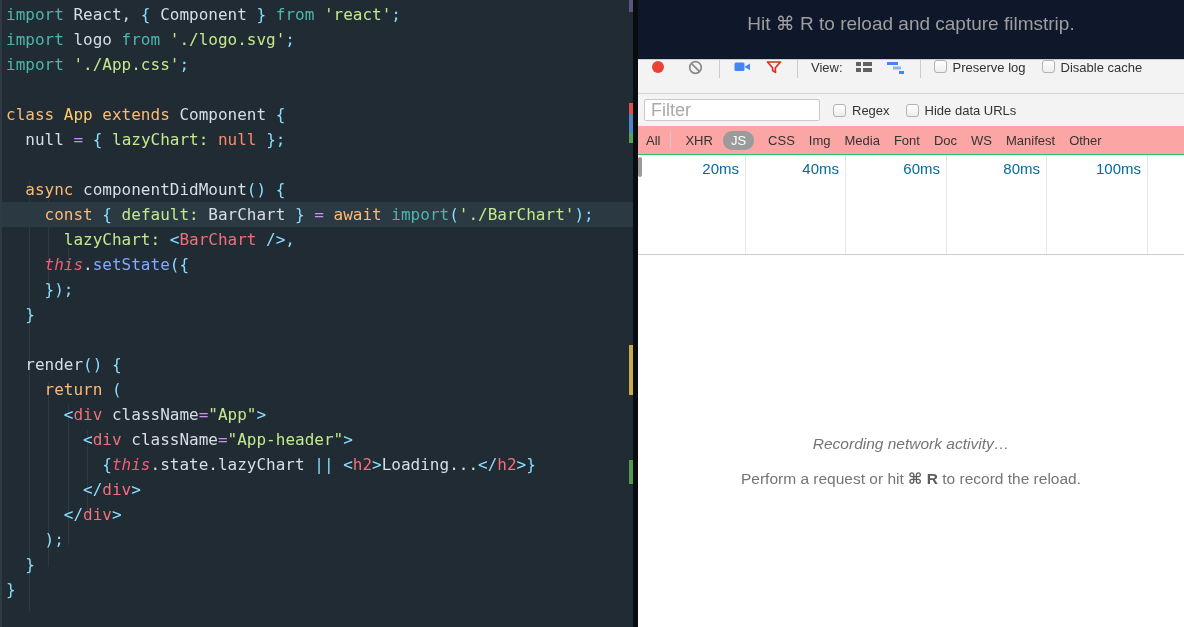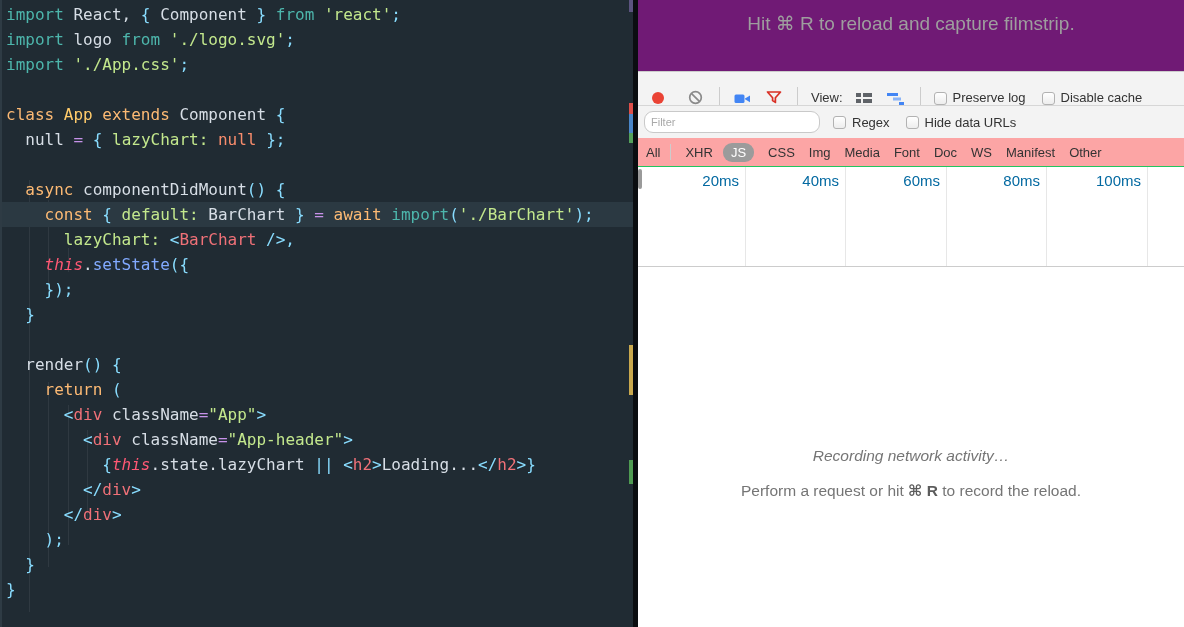--- a/index.html
+++ b/index.html
@@ -38,32 +38,32 @@
   .mk-red    { top:103px; height:11px; background:#dd4f4a; }
   .mk-blue   { top:114px; height:19px; background:#4a86c8; }
   .mk-green1 { top:133px; height:10px; background:#54a15a; }
   .mk-yellow { top:345px; height:50px; background:#c9a94e; }
   .mk-green2 { top:460px; height:24px; background:#4f9b52; }
 
   .divider { width:5px; height:627px; background:#0a0d10; flex:0 0 5px; }
 
   
   .devtools { width:546px; height:627px; background:#fff; display:flex; flex-direction:column; flex:0 0 546px; }
-  .hint { height:72px; border-bottom:1px solid #ccc; display:flex; justify-content:center;
-          padding-top:12px; color:#9e9e9e; font-size:19px; background:#701a75; }
+  .hint { height:60px; border-bottom:1px solid #ccc; display:flex; justify-content:center;
+          padding-top:12px; color:#9e9e9e; font-size:19px; background:#0f172a; }
   .toolbar { height:34px; background:#f3f3f3; border-bottom:1px solid #d6d6d6;
-             display:flex; align-items:flex-end; font-size:13px; color:#333; }
+             display:flex; align-items:flex-start; font-size:13px; color:#333; }
   .tb-sep { width:1px; height:18px; background:#ccc; }
   .icon-btn { display:flex; align-items:center; justify-content:center; }
   .cbx { width:13px; height:13px; border:1px solid #b2b2b2; border-radius:3px;
          background:linear-gradient(#ffffff,#ededed); display:inline-block; flex:0 0 13px; }
   .cb-label { margin-left:6px; color:#333; }
   .filter-row { height:32px; background:#f3f3f3; display:flex; align-items:center; font-size:13px; color:#333; }
-  .filter-input { width:176px; height:22px; margin-left:6px; border:1px solid #c9c9c9; border-radius:9px;
-                  padding:0 6px; font-size:11px; color:#333; background:#fff; outline:none;
+  .filter-input { width:176px; height:22px; margin-left:6px; border:1px solid #c9c9c9; border-radius:2px;
+                  padding:0 6px; font-size:18px; color:#333; background:#fff; outline:none;
                   font-family:"Liberation Sans","DejaVu Sans",sans-serif; }
   .filter-input::placeholder { color:#a9a9a9; }
   .tabs-row { height:29px; background:#fca5a5; border-bottom:1px solid #22c55e;
               display:flex; align-items:center; font-size:13px; color:#333; }
   .tab { margin-left:14px; cursor:default; }
   .tab:first-child { margin-left:8px; }
   .tab-sep { width:1px; height:16px; background:#ccc; margin-left:10px; }
   .tab.sel { background:#9b9b9b; color:#fff; border-radius:9px; padding:2px 8px; margin-left:10px; }
   .timeline { position:relative; height:100px; background:#fff; border-bottom:1px solid #ccc; overflow:hidden; }
   .gridline { position:absolute; top:0; bottom:0; width:1px; background:#e7e7e7; }

